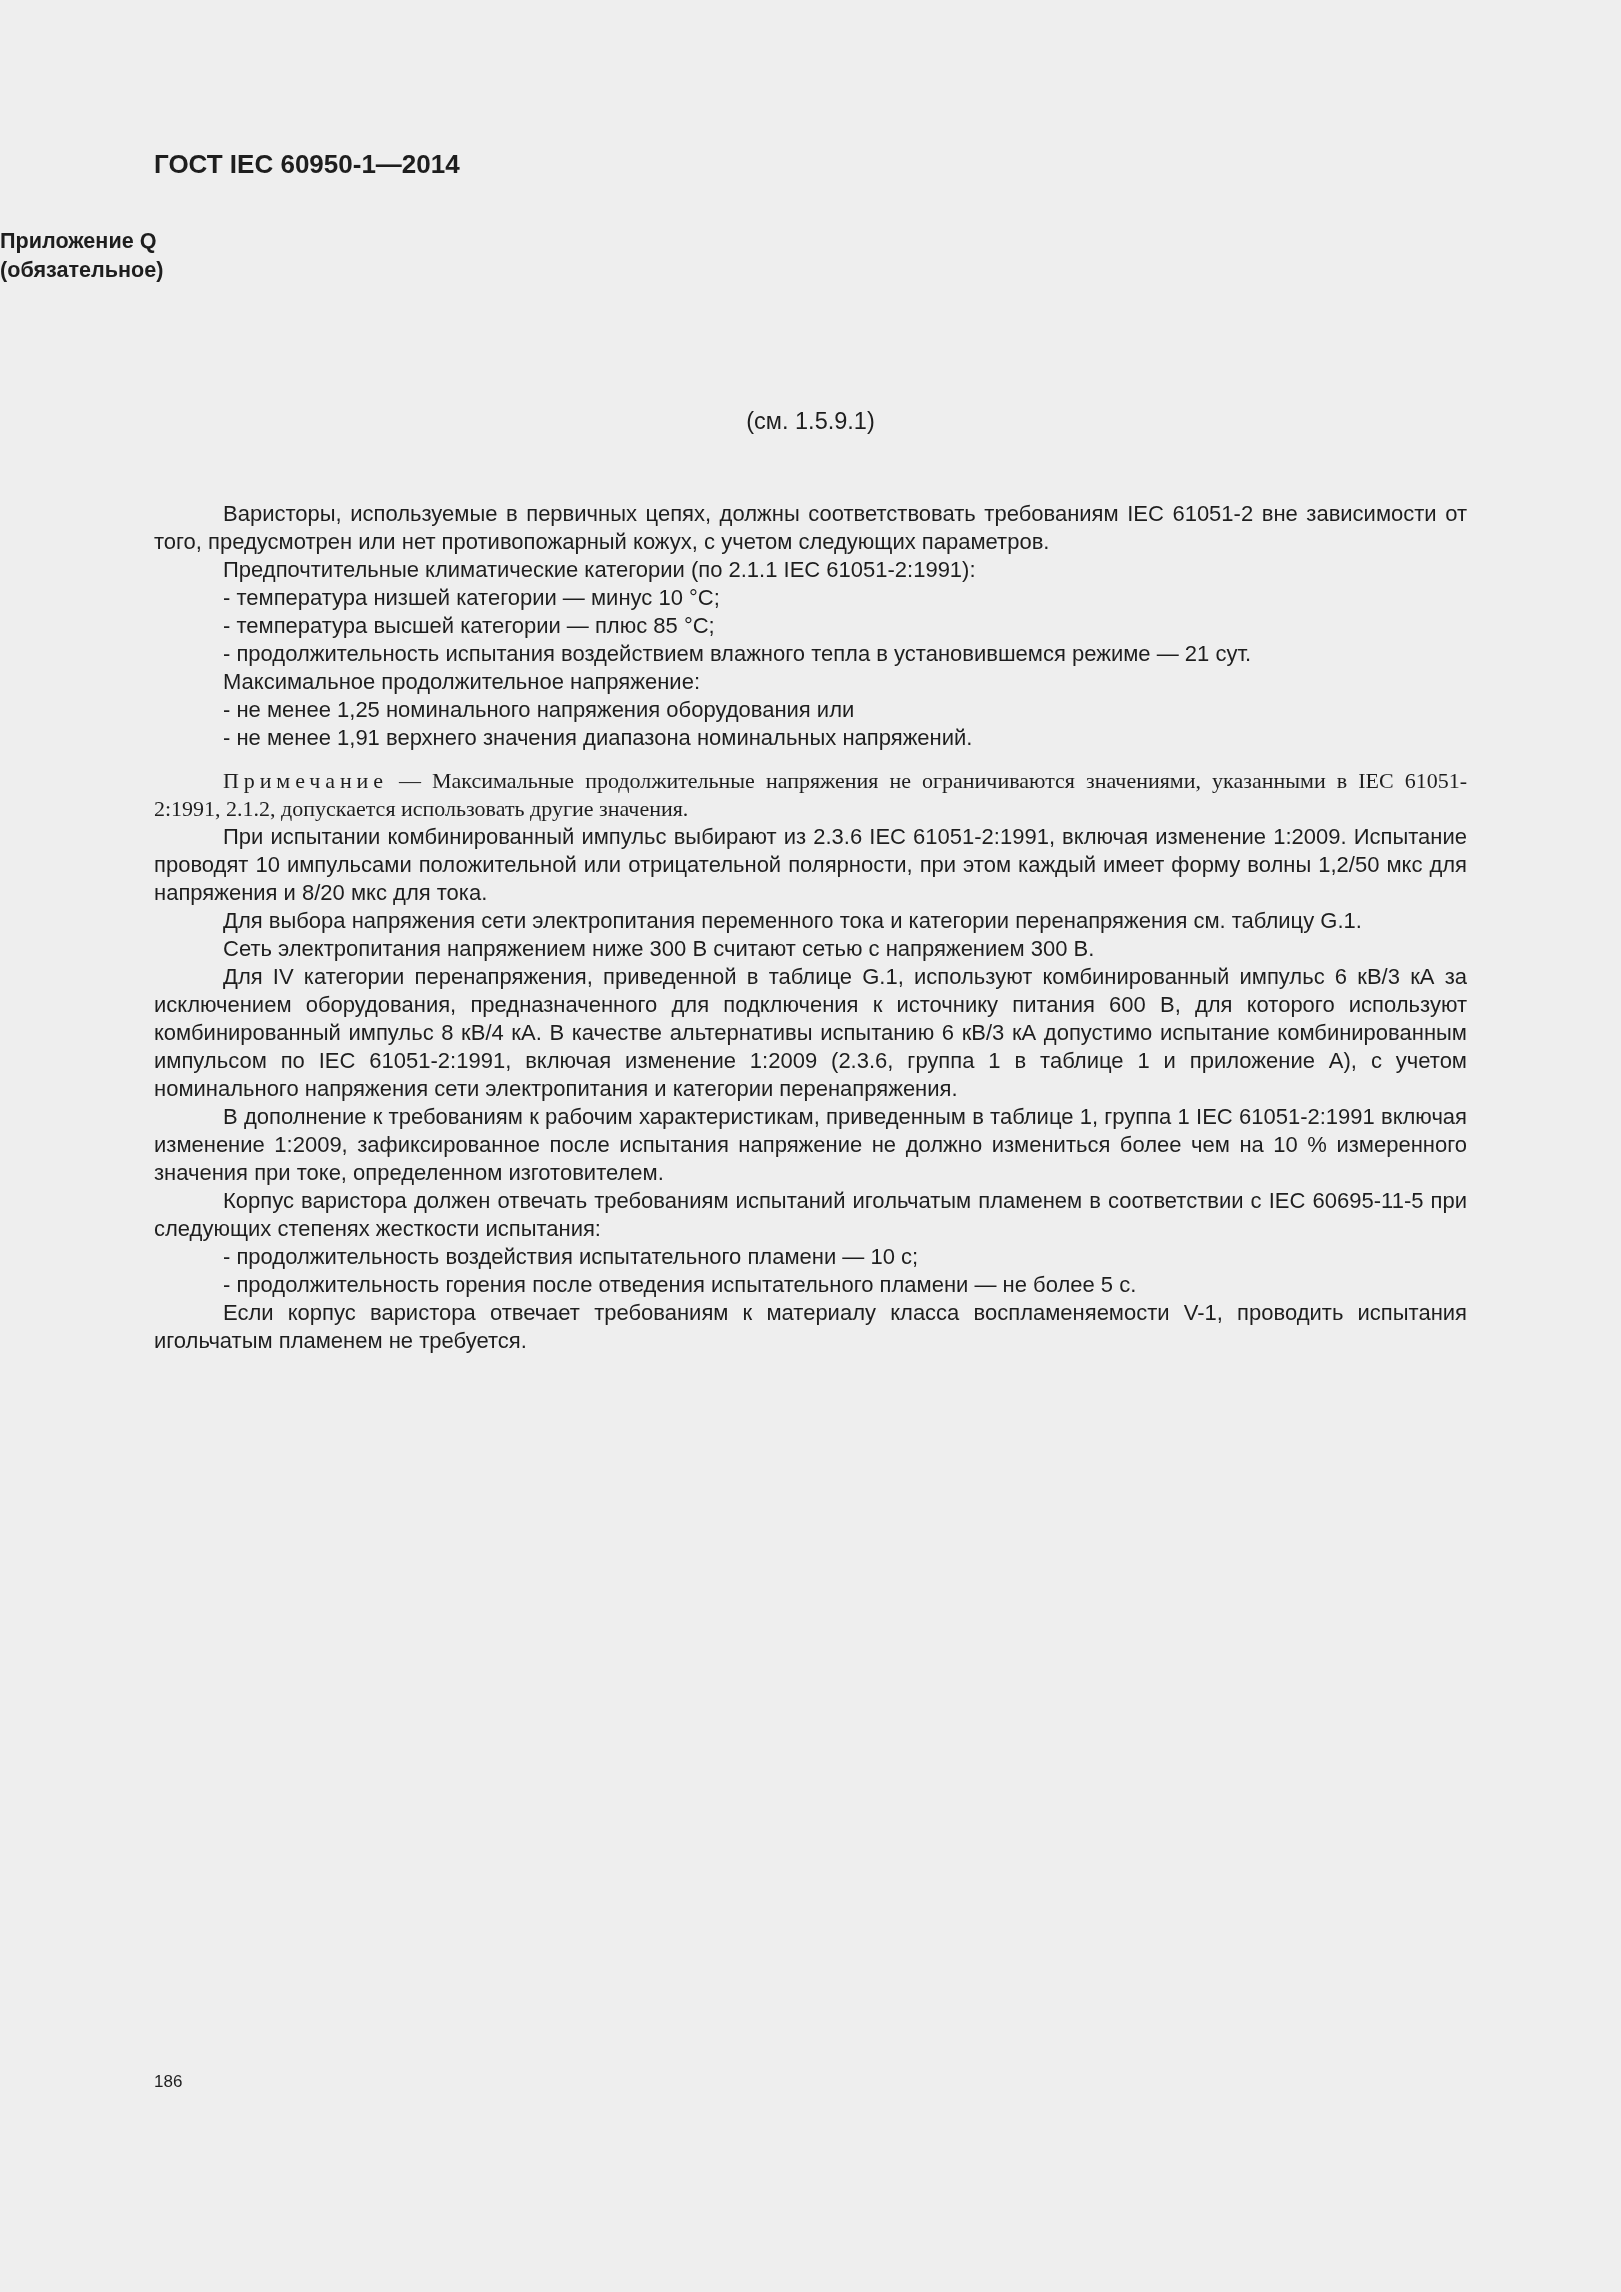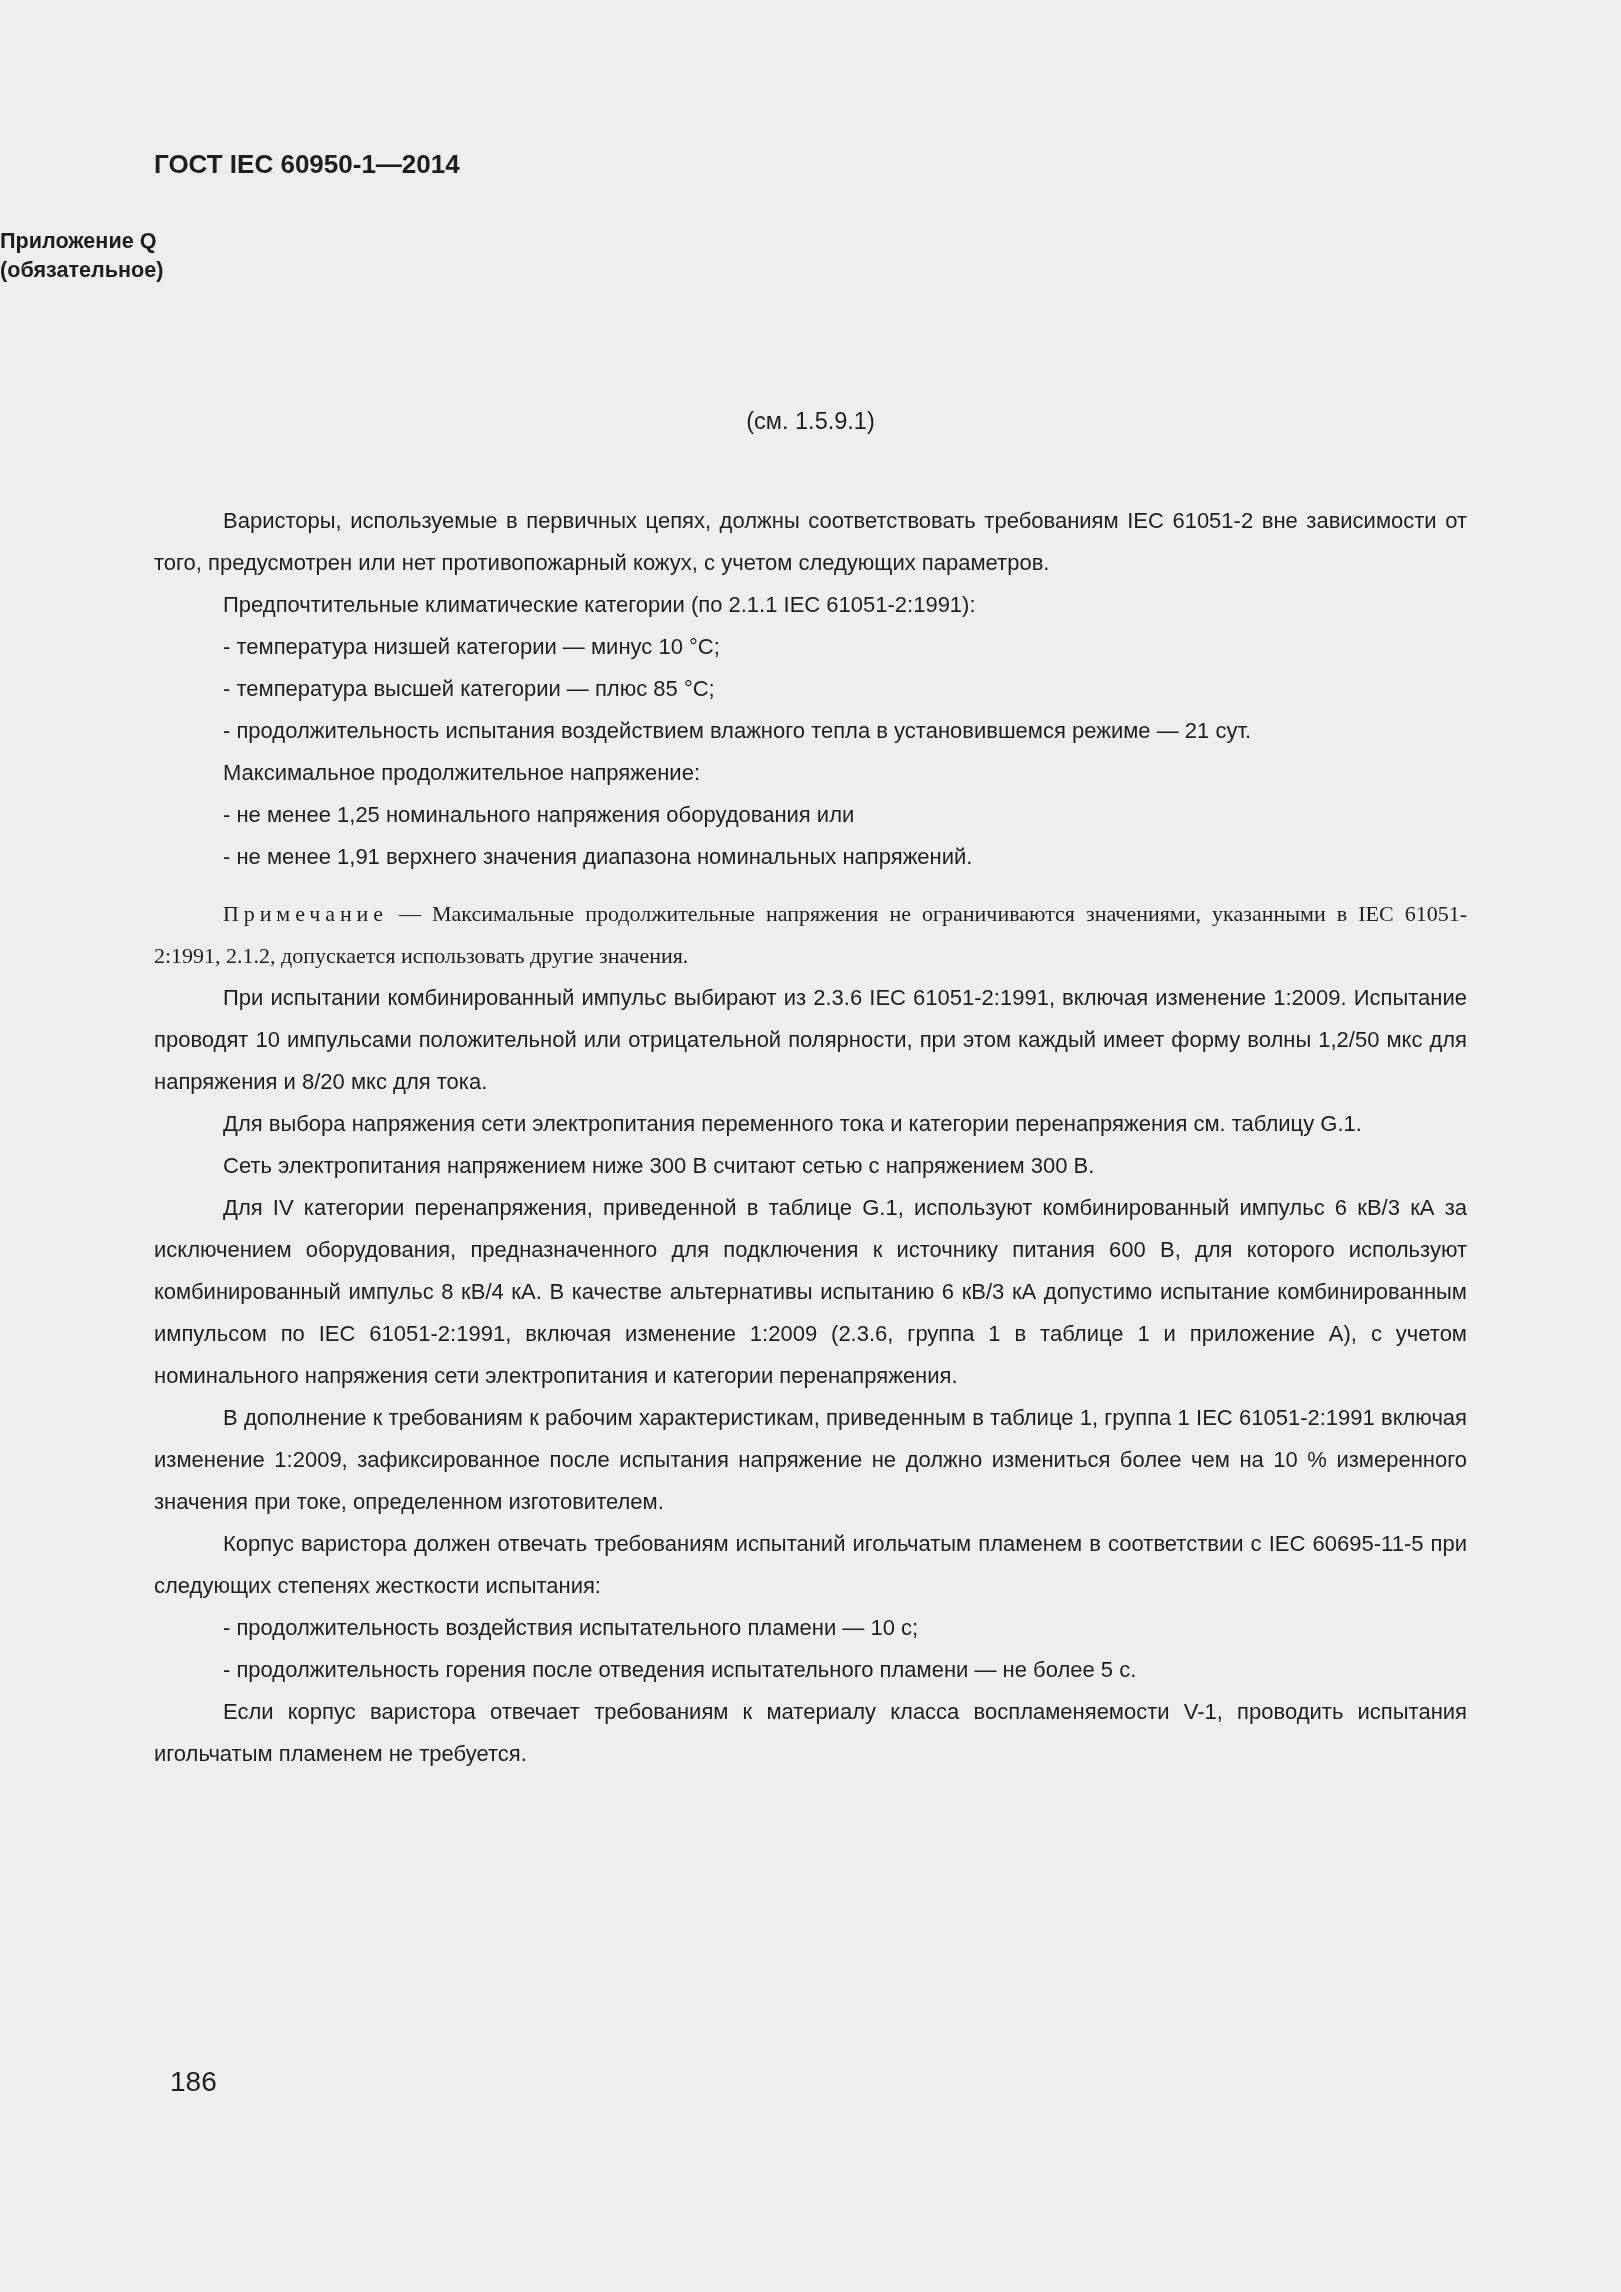--- a/index.html
+++ b/index.html
@@ -51,41 +51,41 @@
     .section-title .t2 {
       display: block;
       font-size: 23.5px;
     }
     .body-text {
       position: absolute;
       left: 154px;
       top: 500px;
       width: 1313px;
       font-size: 22px;
-      line-height: 42px;
+      line-height: 28px;
     }
     .para {
       margin: 0;
       text-indent: 69px;
       text-align: justify;
     }
     .para.gap-before { margin-top: 14.7px; font-family: Liberation Serif, serif; }
     .dash-item {
       margin: 0;
       padding-left: 69px;
       text-indent: 0;
     }
     .note-label {
       letter-spacing: 4.9px;
     }
     .page-number {
       position: absolute;
-      left: 170px;
+      left: 154px;
       top: 2067px;
-      font-size: 28px;
+      font-size: 17px;
       line-height: 29px;
     }
   </style>
 </head>
 <body>
 
 <div class="page-header">ГОСТ IEC 60950-1—2014</div>
 
 <div class="annex-heading">
   <div>Приложение Q</div>

